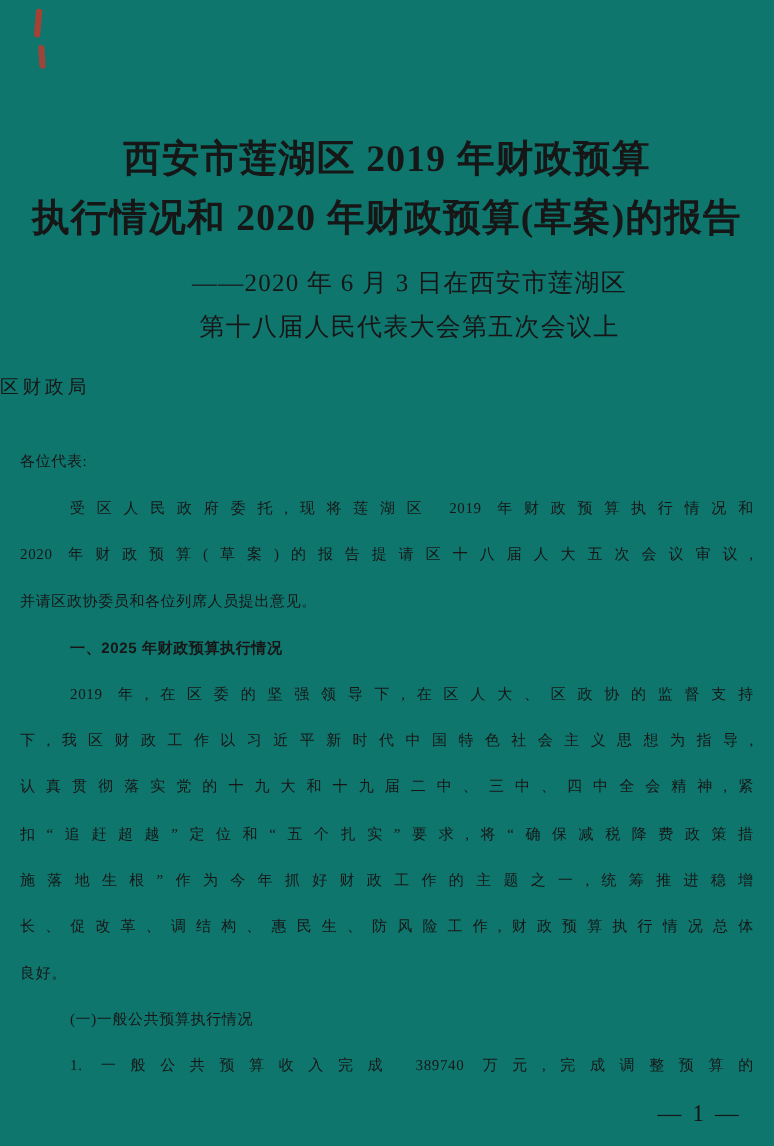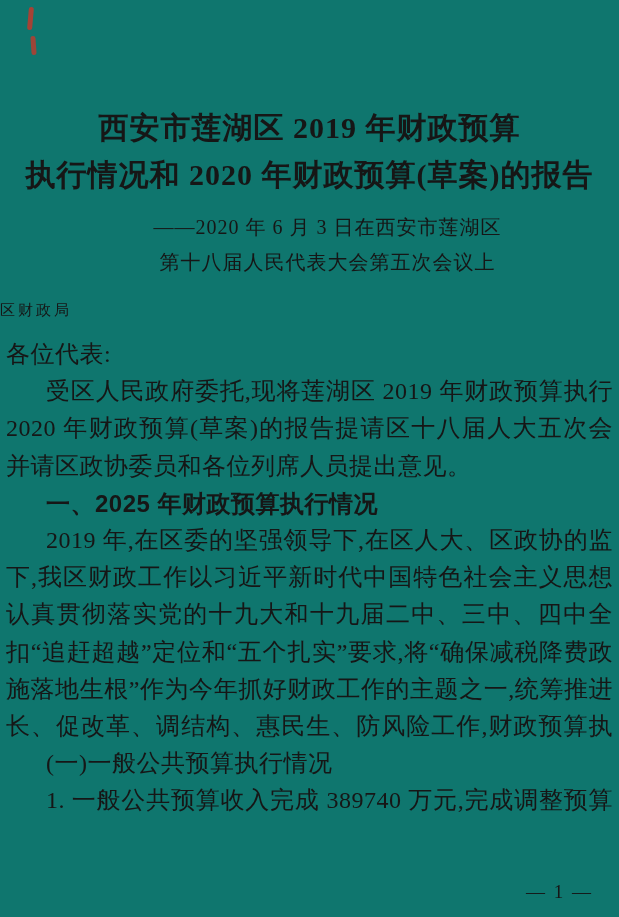--- a/index.html
+++ b/index.html
@@ -34,23 +34,23 @@
     padding-left:36px;
   }
   .author-line {
     margin-top:15px;
     text-align:left;
     font-size:15px;
     line-height:30px;
     letter-spacing:3px;
   }
   .content {
-    margin-top:11px;
-    padding:0 6px;
-    font-size:24px;
+    margin-top:26px;
+    padding:0 16px;
+    font-size:12px;
     letter-spacing:0.5px;
   }
   .line {
     height:37.2px;
     line-height:37.2px;
     white-space:nowrap;
     overflow:hidden;
   }
   .line.fill {
     white-space:normal;
@@ -96,19 +96,20 @@
     <div class="line indent fill">受区人民政府委托,现将莲湖区 2019 年财政预算执行情况和</div>
     <div class="line fill">2020 年财政预算(草案)的报告提请区十八届人大五次会议审议,</div>
     <div class="line">并请区政协委员和各位列席人员提出意见。</div>
     <div class="line heading indent">一、2025 年财政预算执行情况</div>
     <div class="line indent fill">2019 年,在区委的坚强领导下,在区人大、区政协的监督支持</div>
     <div class="line fill">下,我区财政工作以习近平新时代中国特色社会主义思想为指导,</div>
     <div class="line fill">认真贯彻落实党的十九大和十九届二中、三中、四中全会精神,紧</div>
     <div class="line fill">扣“追赶超越”定位和“五个扎实”要求,将“确保减税降费政策措</div>
     <div class="line fill">施落地生根”作为今年抓好财政工作的主题之一,统筹推进稳增</div>
     <div class="line fill">长、促改革、调结构、惠民生、防风险工作,财政预算执行情况总体</div>
+    <div class="line">良好。</div>
     <div class="line indent">(一)一般公共预算执行情况</div>
     <div class="line indent fill">1. 一般公共预算收入完成 389740 万元,完成调整预算的</div>
   </div>
 
   <div class="page-number">— 1 —</div>
 
 </div>
 
 </body></html>

